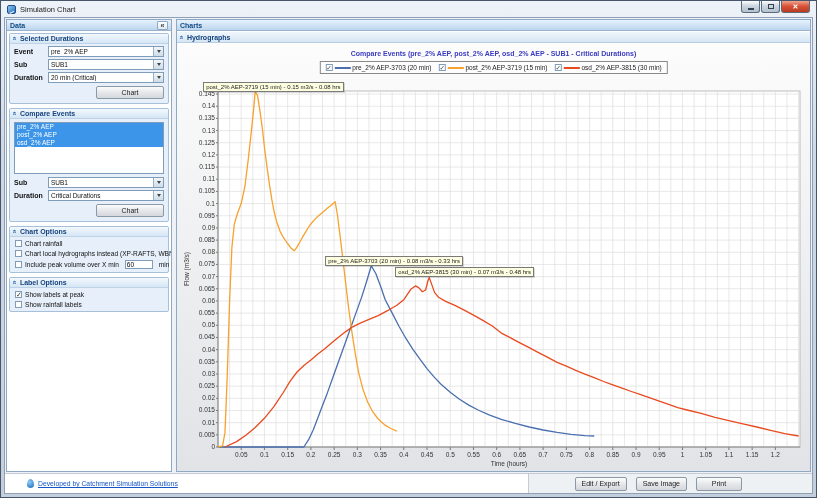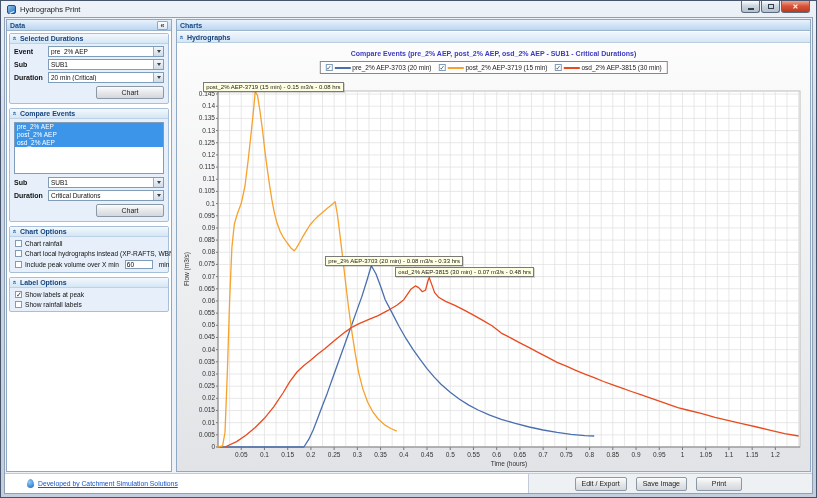--- a/index.html
+++ b/index.html
@@ -111,21 +111,21 @@
     justify-content:flex-end; gap:9px; padding-right:70px; }
   .bb-btn{ min-width:46px; height:14px; padding:0 6px; }
 </style>
 </head>
 <body>
 
 <div class="window">
 
   <div class="titlebar">
     <span class="app-icon"></span>
-    <span class="title-text">Hydrographs Print</span>
+    <span class="title-text">Simulation Chart</span>
     <div class="win-buttons">
       <div class="win-btn">
           <span class="glyph-min"></span>
         </div>
       <div class="win-btn">
           <span class="glyph-max"></span>
         </div>
       <div class="win-btn close">
           <span class="glyph-close">✕</span>
         </div>

